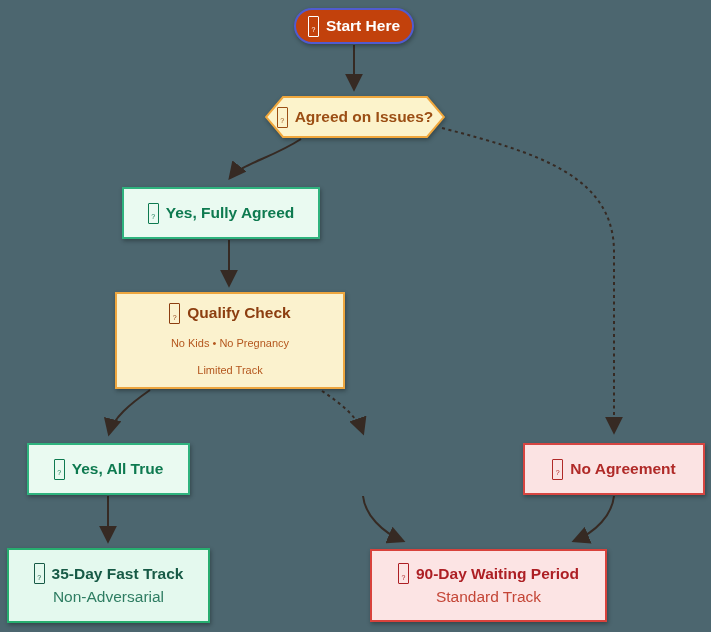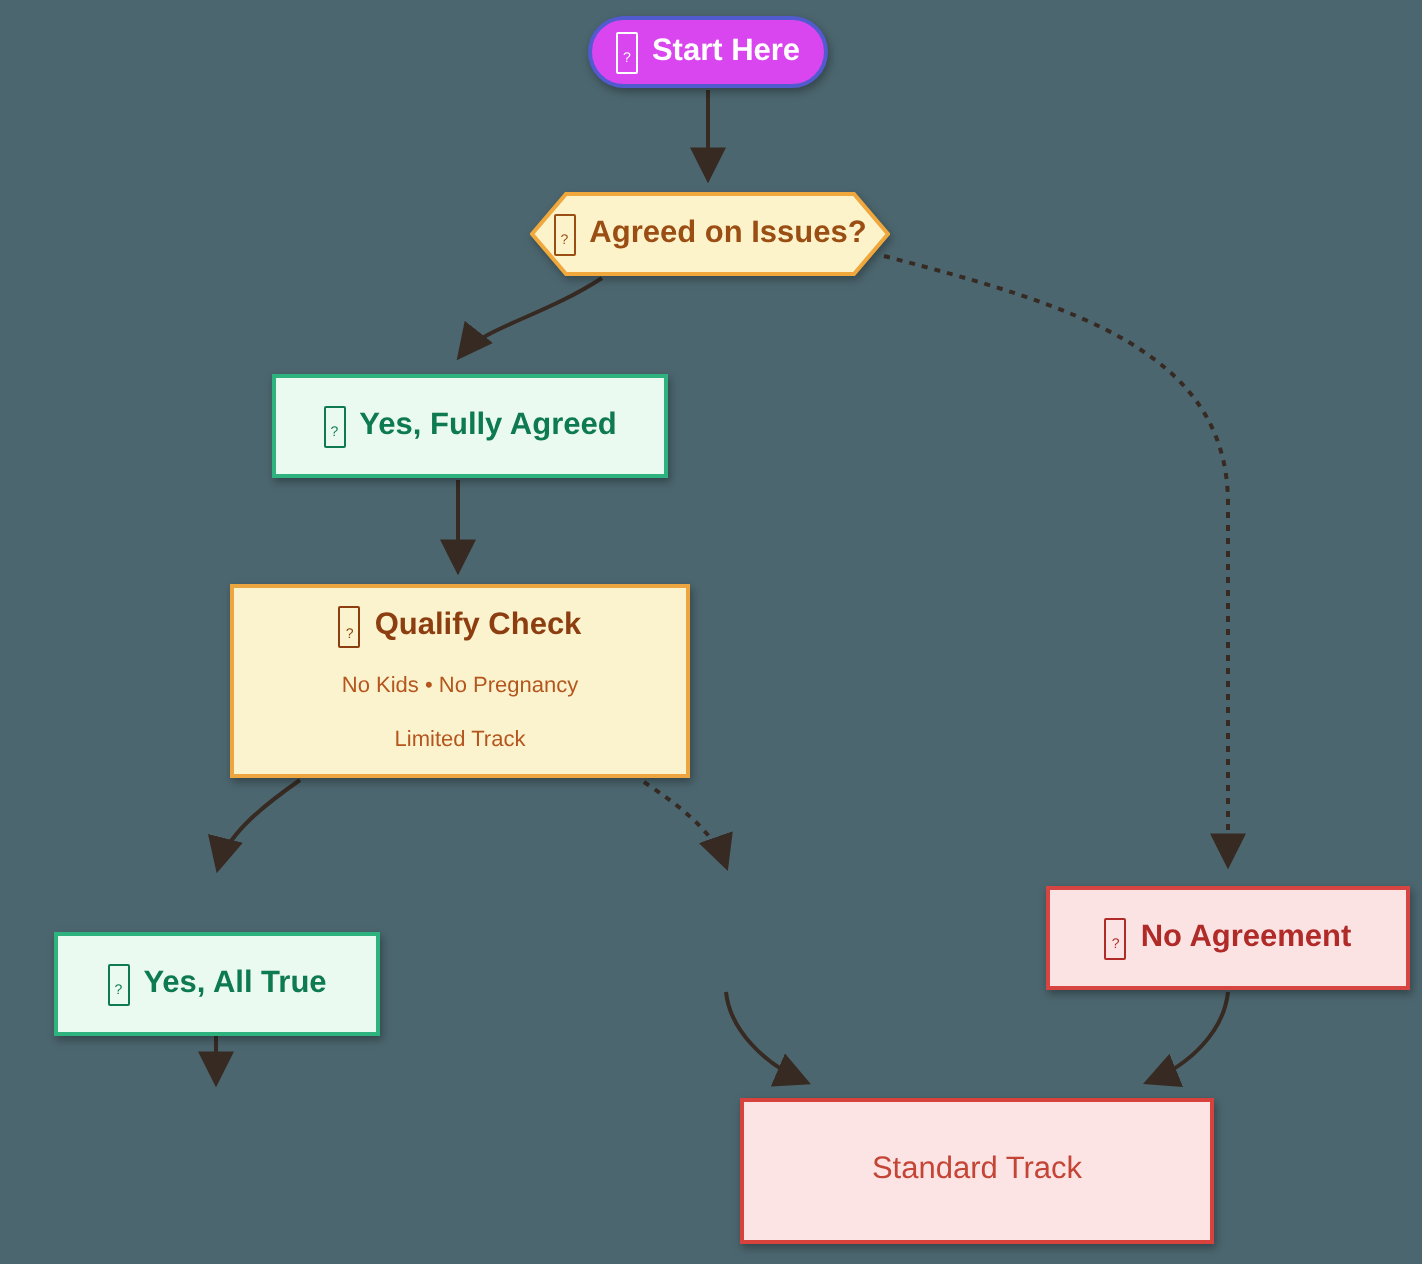--- a/index.html
+++ b/index.html
@@ -25,38 +25,38 @@
 
   
   .tofu{
     display:inline-flex;align-items:flex-end;justify-content:center;
     width:9px;height:19px;flex:0 0 auto;
     border:1.3px solid currentColor;border-radius:1px;
     font-size:7px;font-weight:400;line-height:1.6;
   }
 
   
-  .n-start{background:#d946ef;border-color:#515BCF;color:#FFFFFF;border-radius:19px;}
+  .n-start{background:#c2410c;border-color:#515BCF;color:#FFFFFF;border-radius:19px;}
   .n-green{background:#EAFAF1;border-color:#2FB37E;color:#0E7A50;}
   .n-green-strong{background:#E4F9EE;border-color:#27AD6F;color:#175A46;}
   .n-green-strong .sub{color:#2E7D62;}
   .n-yellow{background:#FBF2CE;border-color:#EDA63F;color:#8C3E10;}
   .n-yellow .sub{color:#B4571E;font-size:11px;}
   .n-red{background:#FBE3E3;border-color:#D64541;color:#B02A28;}
   .n-red-strong{background:#FCE4E4;border-color:#D8423C;color:#AD1F24;}
   .n-red-strong .sub{color:#C44536;}
 
   
   #node-start{left:294px;top:8px;width:120px;height:36px;}
   #node-decision{left:265px;top:96px;width:180px;height:42px;background:none;border:none;box-shadow:none;color:#9B4E14;}
   #node-decision svg{position:absolute;left:0;top:0;filter:drop-shadow(1px 2px 2px rgba(10,15,15,.35));}
   #node-decision .row{position:relative;}
-  #node-yes-fully-agreed{left:136px;top:187px;width:198px;height:52px;text-align:right;}
+  #node-yes-fully-agreed{left:122px;top:187px;width:198px;height:52px;text-align:right;}
   #node-qualify-check{left:115px;top:292px;width:230px;height:97px;gap:11px;}
-  #node-yes-all-true{left:27px;top:443px;width:163px;height:52px;margin-top:23px;}
+  #node-yes-all-true{left:27px;top:443px;width:163px;height:52px;}
   #node-no-has-kids-assets{left:253px;top:443px;width:222px;height:52px;}
   #node-no-agreement{left:523px;top:443px;width:182px;height:52px;}
   #node-fast-track{left:7px;top:548px;width:203px;height:75px;gap:1px;}
   #node-waiting-period{left:370px;top:549px;width:237px;height:73px;gap:1px;}
 </style>
 </head>
 <body>
 
 <div class="canvas">
 
@@ -118,18 +118,29 @@
   </div>
 
 
   <div class="node n-red" id="node-no-agreement">
     <div class="row">
       <span class="tofu">?</span>
       <span>No Agreement</span>
     </div>
   </div>
 
+  <div class="node n-green-strong" id="node-fast-track">
+    <div class="row">
+      <span class="tofu">?</span>
+      <span>35-Day Fast Track</span>
+    </div>
+    <div class="sub">Non-Adversarial</div>
+  </div>
 
   <div class="node n-red-strong" id="node-waiting-period">
+    <div class="row">
+      <span class="tofu">?</span>
+      <span>90-Day Waiting Period</span>
+    </div>
     <div class="sub">Standard Track</div>
   </div>
 
 </div>
 
 </body></html>

